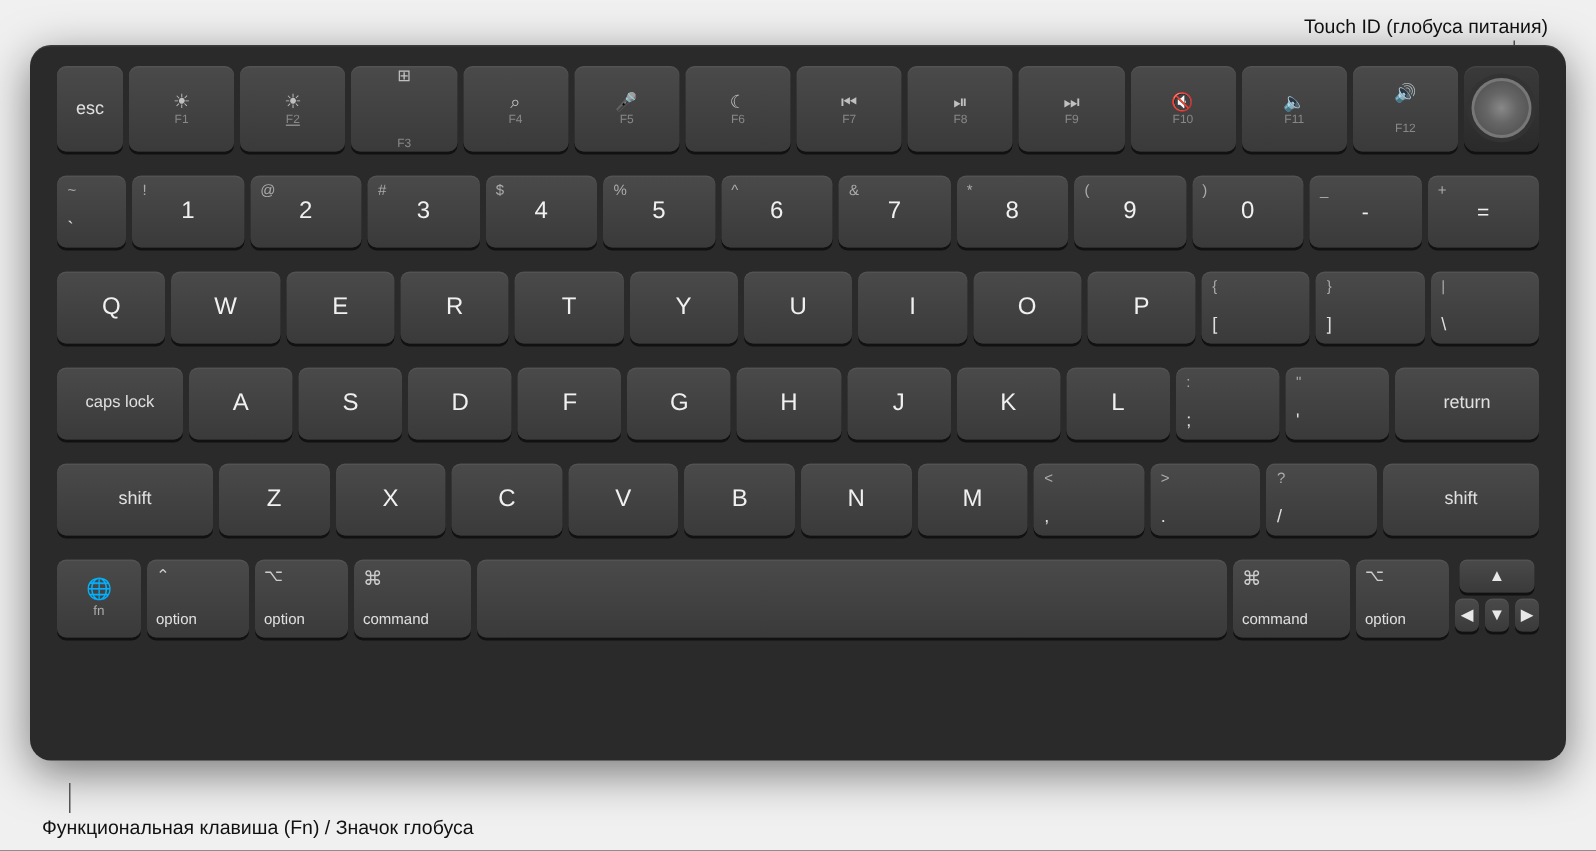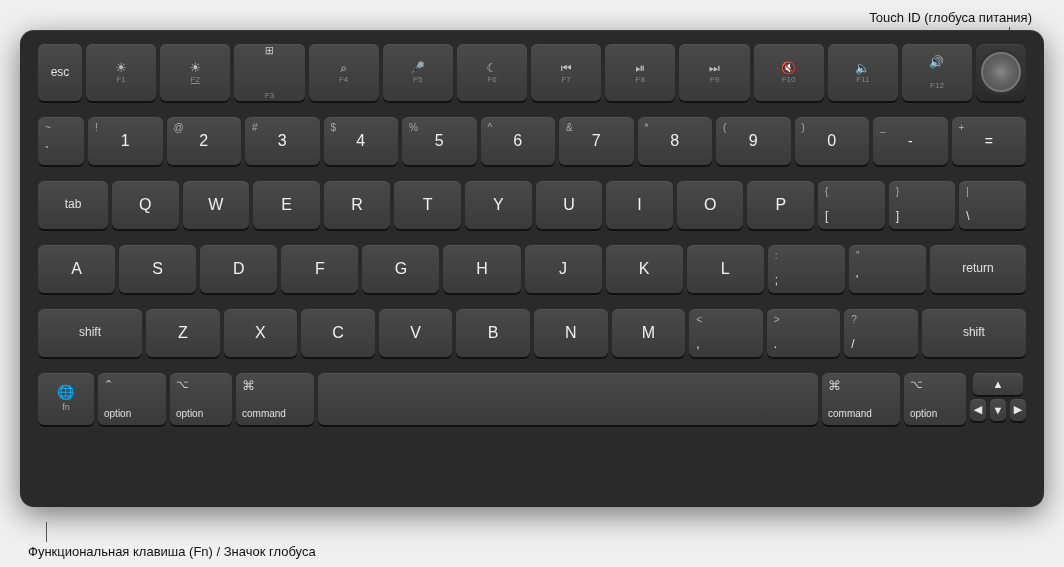--- a/index.html
+++ b/index.html
@@ -206,23 +206,20 @@
         <span class="key-label" style="position:absolute;top:5px;left:7px;font-size:10px;color:#aaa;">_</span>
         <span class="key-label-main" style="font-size:14px;">-</span>
       </div>
       <div class="key" style="flex:1 0 0;">
         <span class="key-label" style="position:absolute;top:5px;left:7px;font-size:10px;color:#aaa;">+</span>
         <span class="key-label-main" style="font-size:14px;">=</span>
       </div>
     </div>
 
     <div class="kbd-row" style="flex:0 0 48px;">
-      <div class="key" style="flex:0 0 70px;">
-        <span class="key-label" style="font-size:12px;">tab</span>
-      </div>
       <div class="key" style="flex:1 0 0;">
           <span class="key-label-main">Q</span>
         </div>
       <div class="key" style="flex:1 0 0;">
           <span class="key-label-main">W</span>
         </div>
       <div class="key" style="flex:1 0 0;">
           <span class="key-label-main">E</span>
         </div>
       <div class="key" style="flex:1 0 0;">
@@ -254,20 +251,23 @@
         <span class="key-label" style="position:absolute;top:5px;left:7px;font-size:10px;color:#aaa;">}</span>
         <span class="key-label" style="position:absolute;bottom:5px;left:7px;font-size:12px;">]</span>
       </div>
       <div class="key" style="flex:1 0 0;">
         <span class="key-label" style="position:absolute;top:5px;left:7px;font-size:10px;color:#aaa;">|</span>
         <span class="key-label" style="position:absolute;bottom:5px;left:7px;font-size:12px;">\</span>
       </div>
     </div>
 
     <div class="kbd-row" style="flex:0 0 48px;">
+      <div class="key" style="flex:0 0 84px;">
+        <span class="key-label" style="font-size:11px;">caps lock</span>
+      </div>
       <div class="key" style="flex:1 0 0;">
           <span class="key-label-main">A</span>
         </div>
       <div class="key" style="flex:1 0 0;">
           <span class="key-label-main">S</span>
         </div>
       <div class="key" style="flex:1 0 0;">
           <span class="key-label-main">D</span>
         </div>
       <div class="key" style="flex:1 0 0;">

